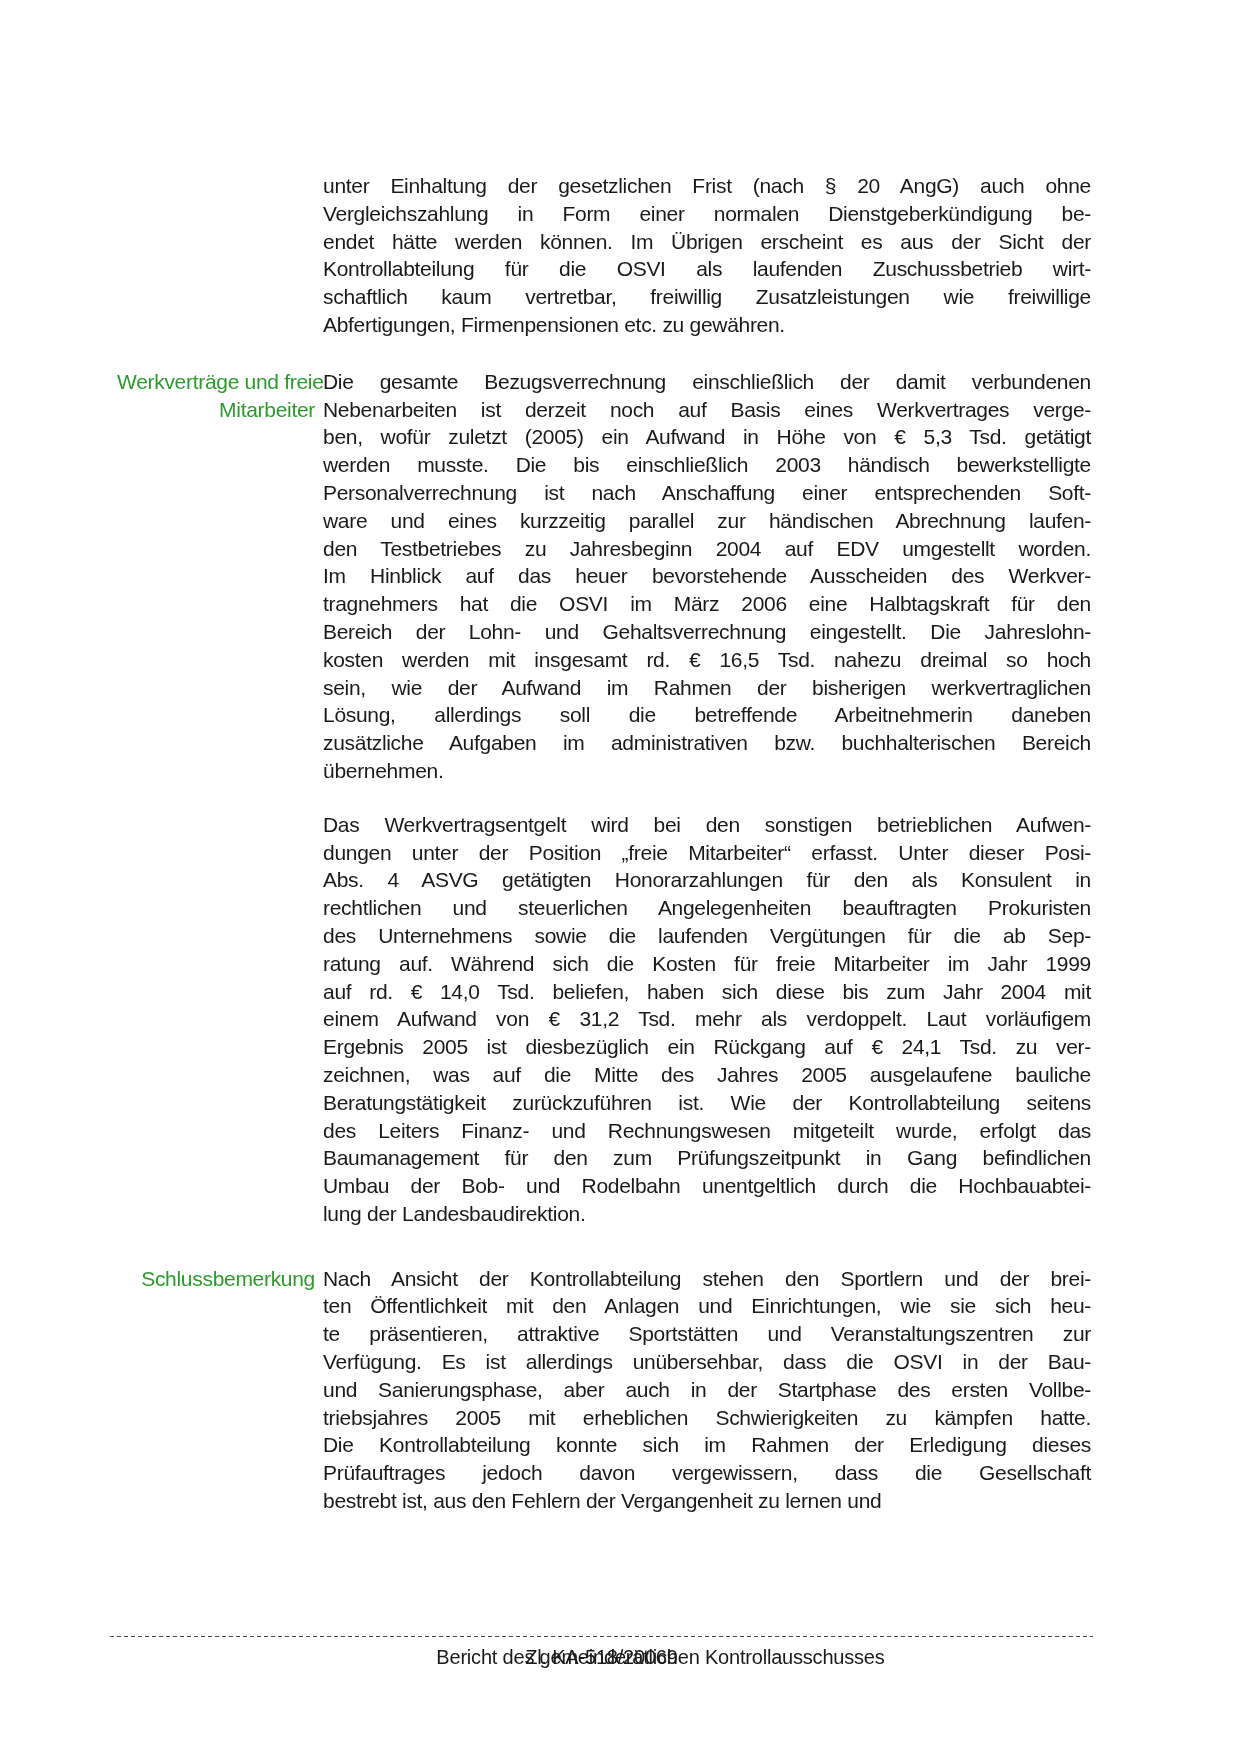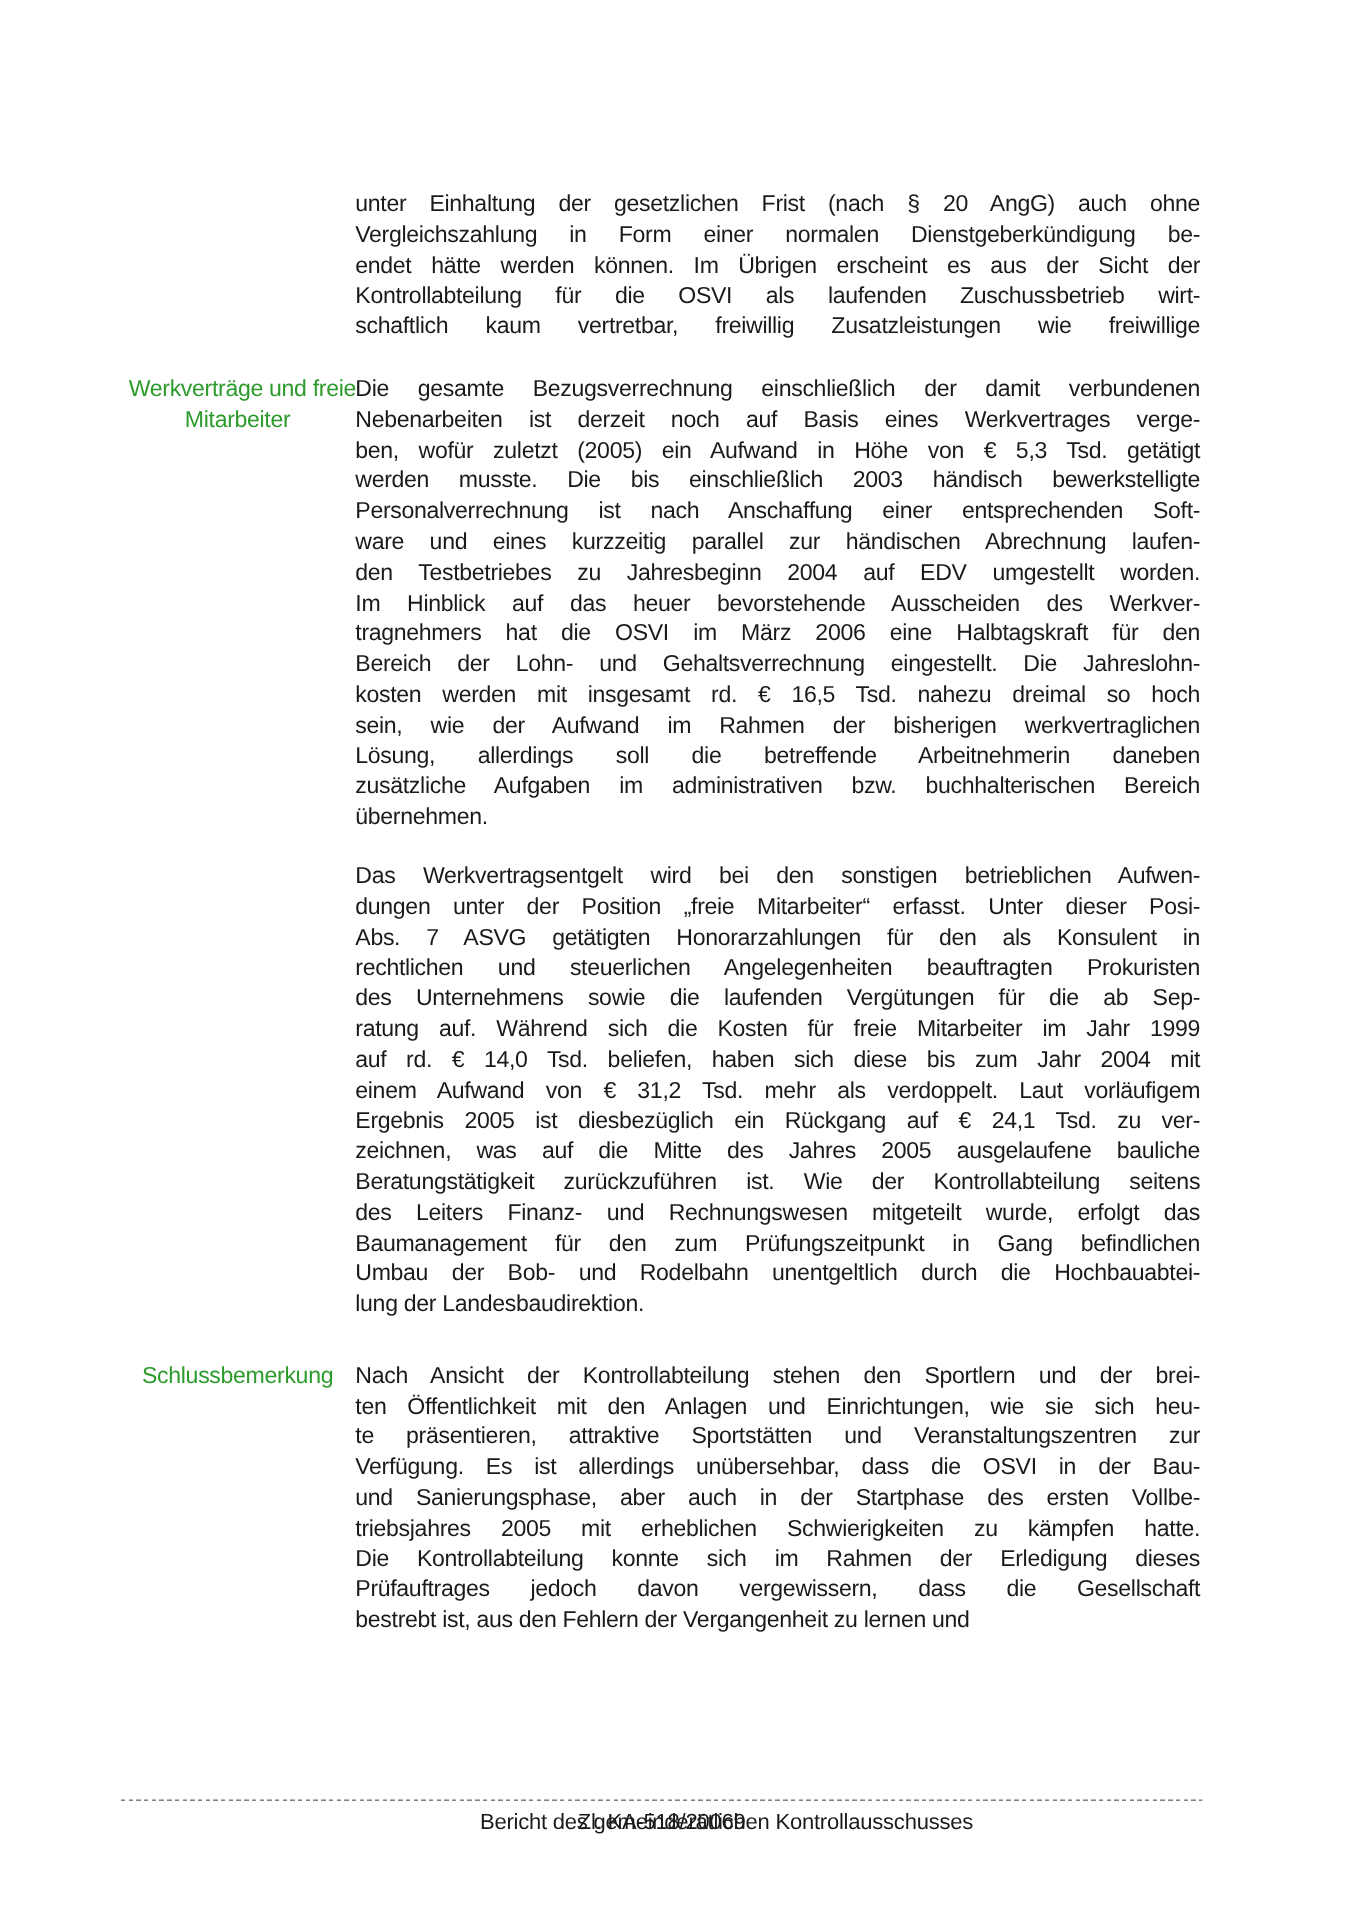--- a/index.html
+++ b/index.html
@@ -31,21 +31,21 @@
   .side-col { color: #2c9b2c; padding-right: 8px; }
   .jline {
     text-align: justify;
     text-align-last: justify;
   }
   .jline.endline {
     text-align-last: left;
   }
   .label-line {
     white-space: nowrap;
-    text-align: center;
+    text-align: right;
   }
   .footer {
     position: absolute;
     top: 1636px;
     left: 110px;
     right: 147px;
     padding-top: 9px;
   }
   .footer-rule {
     position: absolute;
@@ -76,20 +76,21 @@
   <div class="content">
 
     <div class="row">
       <div class="side-col"></div>
       <div class="body-col">
           <div class="jline">unter Einhaltung der gesetzlichen Frist (nach § 20 AngG) auch ohne</div>
           <div class="jline">Vergleichszahlung in Form einer normalen Dienstgeberkündigung be-</div>
           <div class="jline">endet hätte werden können. Im Übrigen erscheint es aus der Sicht der</div>
           <div class="jline">Kontrollabteilung für die OSVI als laufenden Zuschussbetrieb wirt-</div>
           <div class="jline">schaftlich kaum vertretbar, freiwillig Zusatzleistungen wie freiwillige</div>
+          <div class="jline endline">Abfertigungen, Firmenpensionen etc. zu gewähren.</div>
         </div>
     </div>
 
     <div class="row mt29">
       <div class="side-col">
           <div class="label-line">Werkverträge und freie</div>
           <div class="label-line endline">Mitarbeiter</div>
         </div>
       <div class="body-col">
           <div class="jline">Die gesamte Bezugsverrechnung einschließlich der damit verbundenen</div>
@@ -108,21 +109,21 @@
           <div class="jline">zusätzliche Aufgaben im administrativen bzw. buchhalterischen Bereich</div>
           <div class="jline endline">übernehmen.</div>
         </div>
     </div>
 
     <div class="row mt26">
       <div class="side-col"></div>
       <div class="body-col">
           <div class="jline">Das Werkvertragsentgelt wird bei den sonstigen betrieblichen Aufwen-</div>
           <div class="jline">dungen unter der Position „freie Mitarbeiter“ erfasst. Unter dieser Posi-</div>
-          <div class="jline">Abs. 7 ASVG getätigten Honorarzahlungen für den als Konsulent in</div>
+          <div class="jline">Abs. 4 ASVG getätigten Honorarzahlungen für den als Konsulent in</div>
           <div class="jline">rechtlichen und steuerlichen Angelegenheiten beauftragten Prokuristen</div>
           <div class="jline">des Unternehmens sowie die laufenden Vergütungen für die ab Sep-</div>
           <div class="jline">ratung auf. Während sich die Kosten für freie Mitarbeiter im Jahr 1999</div>
           <div class="jline">auf rd. € 14,0 Tsd. beliefen, haben sich diese bis zum Jahr 2004 mit</div>
           <div class="jline">einem Aufwand von € 31,2 Tsd. mehr als verdoppelt. Laut vorläufigem</div>
           <div class="jline">Ergebnis 2005 ist diesbezüglich ein Rückgang auf € 24,1 Tsd. zu ver-</div>
           <div class="jline">zeichnen, was auf die Mitte des Jahres 2005 ausgelaufene bauliche</div>
           <div class="jline">Beratungstätigkeit zurückzuführen ist. Wie der Kontrollabteilung seitens</div>
           <div class="jline">des Leiters Finanz- und Rechnungswesen mitgeteilt wurde, erfolgt das</div>
           <div class="jline">Baumanagement für den zum Prüfungszeitpunkt in Gang befindlichen</div>

